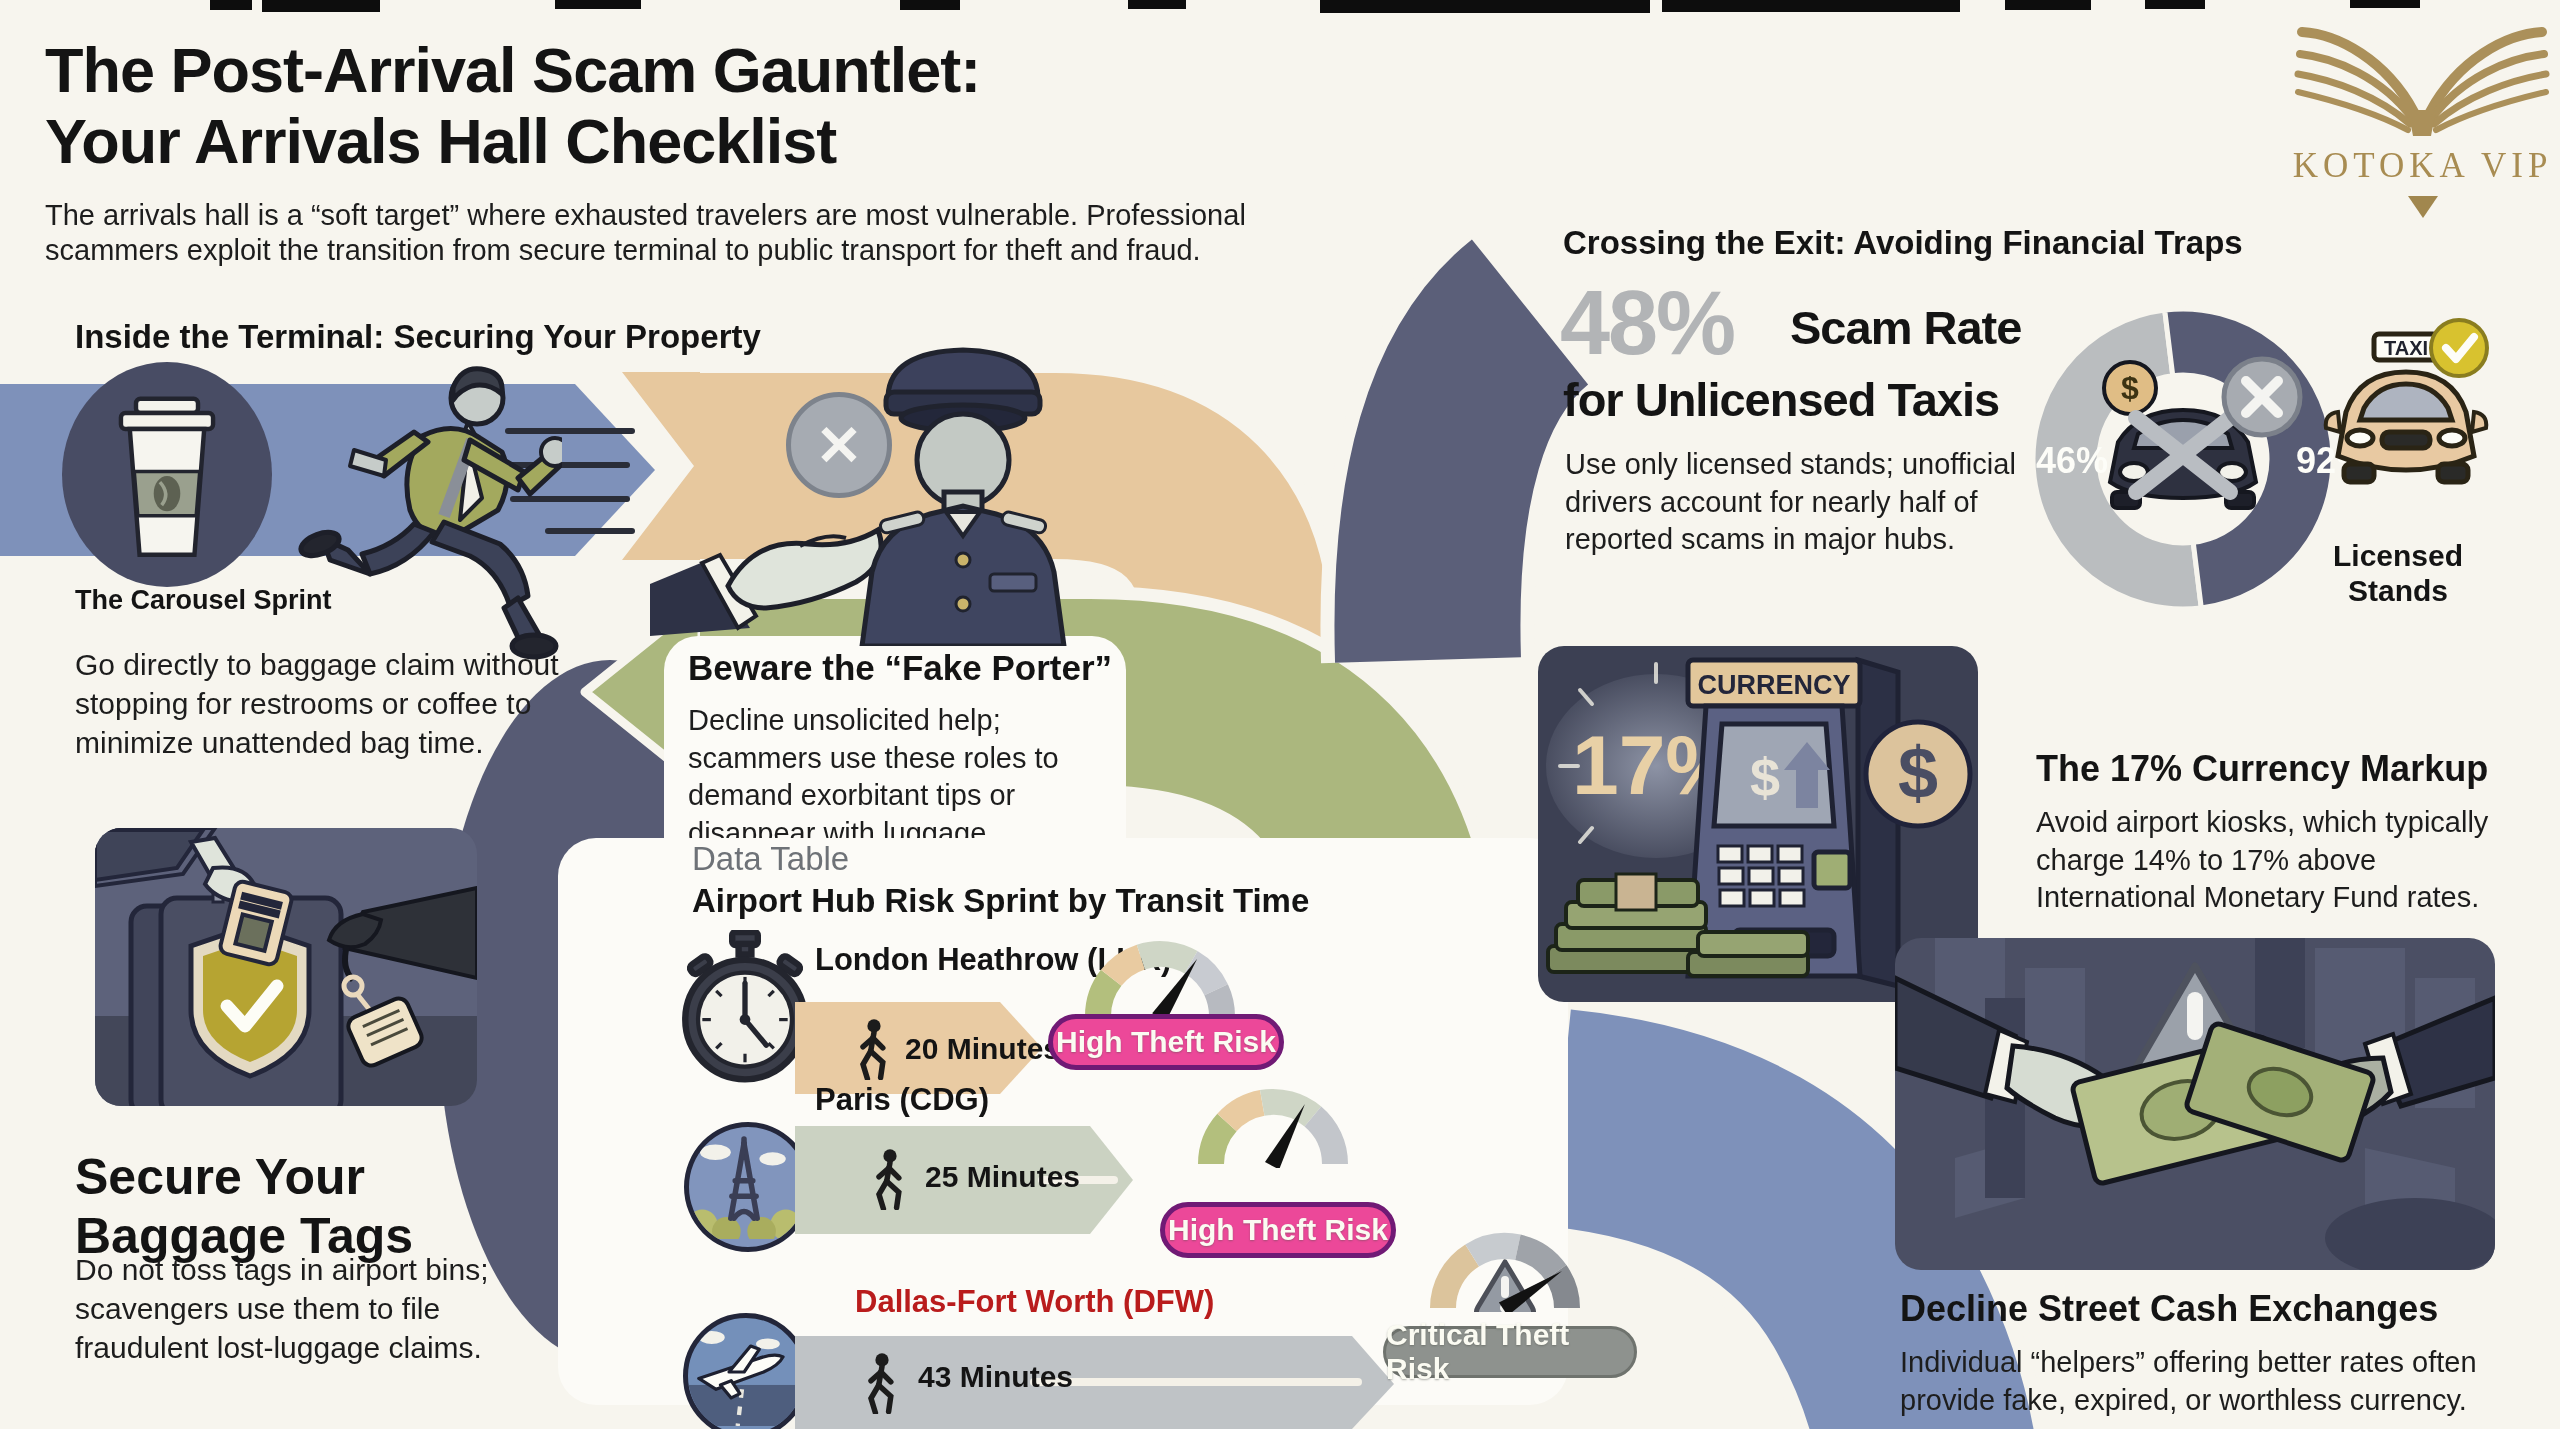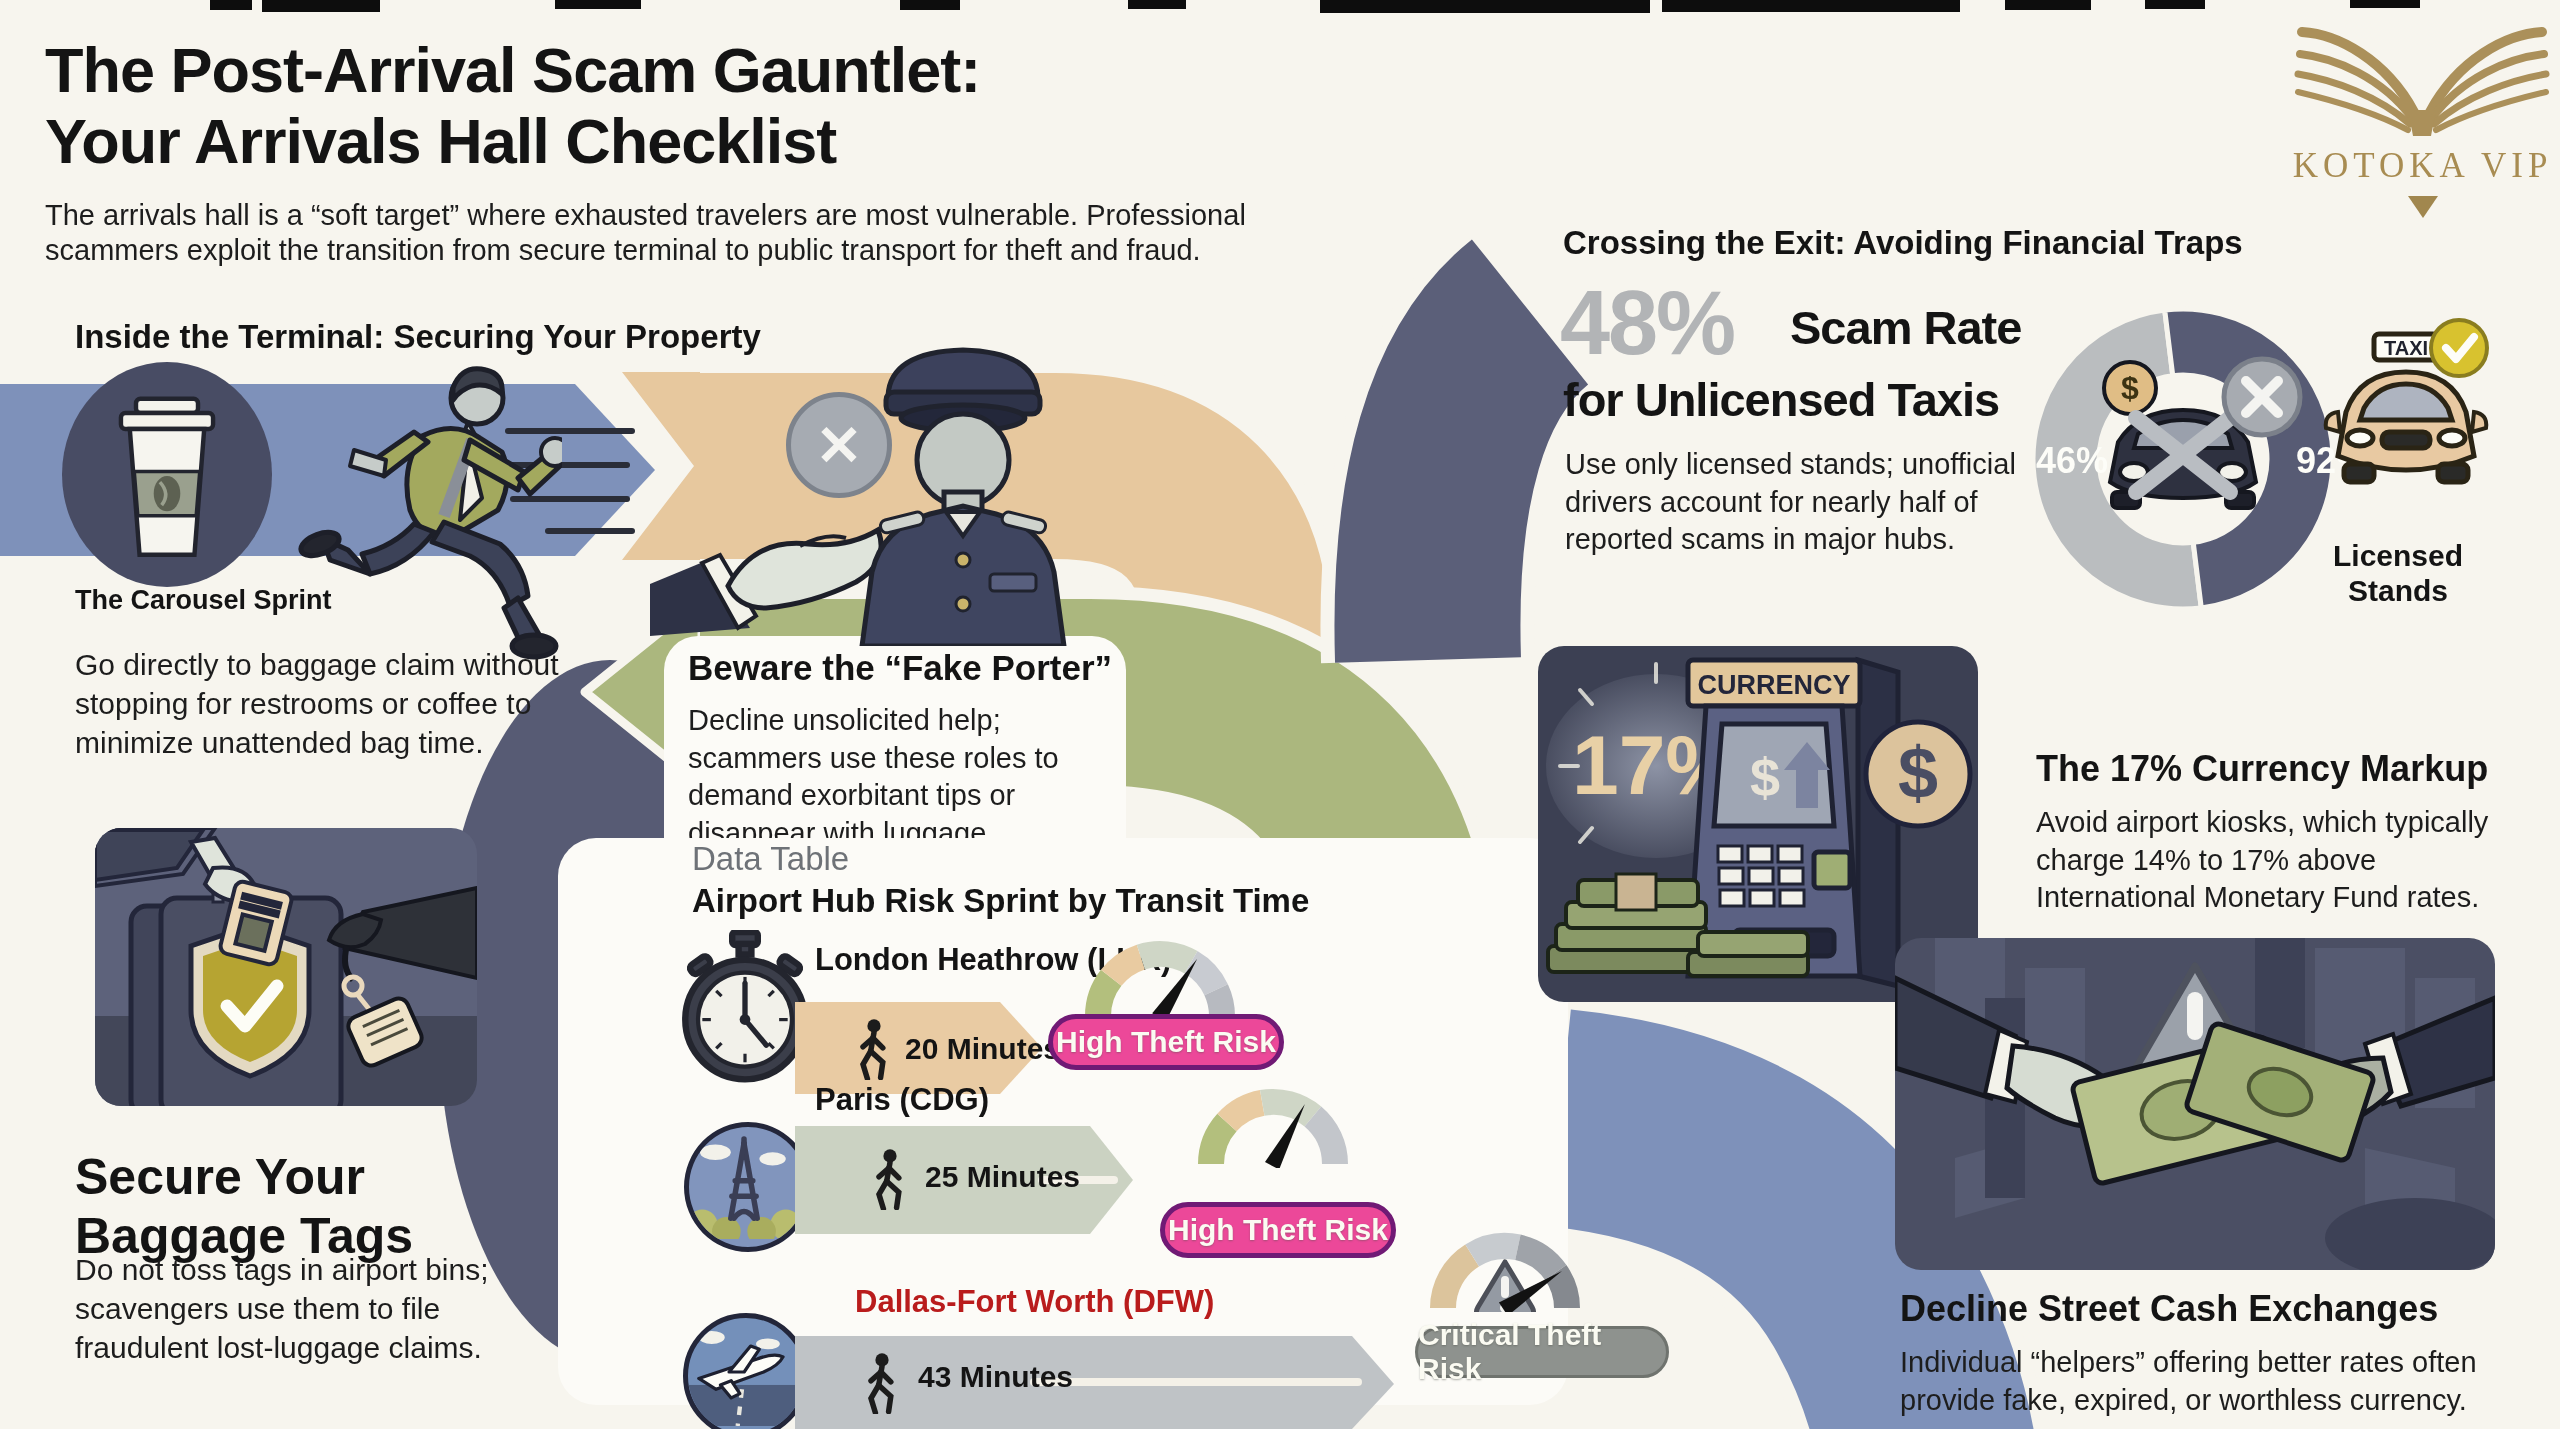--- a/index.html
+++ b/index.html
@@ -13,21 +13,21 @@
   .section-head{font-size:33px;font-weight:800;color:#141414;}
   .card-title{font-weight:800;color:#141414;}
   .body-text{color:#1d1d1d;line-height:1.3;}
   
   .white-card{background:#fcfbf7;border-radius:38px;}
   .illu-card{border-radius:26px;overflow:hidden;}
   
   .risk-badge{display:flex;align-items:center;justify-content:center;border-radius:28px;
     font-weight:800;font-size:30px;color:#fbfbf2;text-shadow:0 1px 2px rgba(80,85,75,.45);}
   .risk-high{background:#ec4899;border:5px solid #701a75;}
-  .risk-critical{background:#8e928e;border:3px solid #6f736e;margin-left:32px;}
+  .risk-critical{background:#8e928e;border:3px solid #6f736e;}
   .arrow-line{position:absolute;background:#f4f1e8;border-radius:4px;height:8px;}
   .top-dash{position:absolute;top:0;background:#0d0d0d;}
   .bottom-dash{position:absolute;background:#3a3a38;opacity:.65;}
   .speed-line{position:absolute;background:#2a2d38;border-radius:3px;height:6px;}
   .donut-label{position:absolute;color:#fdfdf8;font-weight:800;font-size:36px;}
   .licensed-label{font-size:30px;font-weight:800;text-align:center;line-height:1.18;color:#141414;}
   .xmark-circle{position:absolute;border-radius:50%;background:#a6abb2;border:5px solid #7d838c;
     display:flex;align-items:center;justify-content:center;color:#f4f4f1;font-weight:800;}
   .tri-down{width:0;height:0;border-left:15px solid transparent;border-right:15px solid transparent;
     border-top:22px solid #a1874e;}

